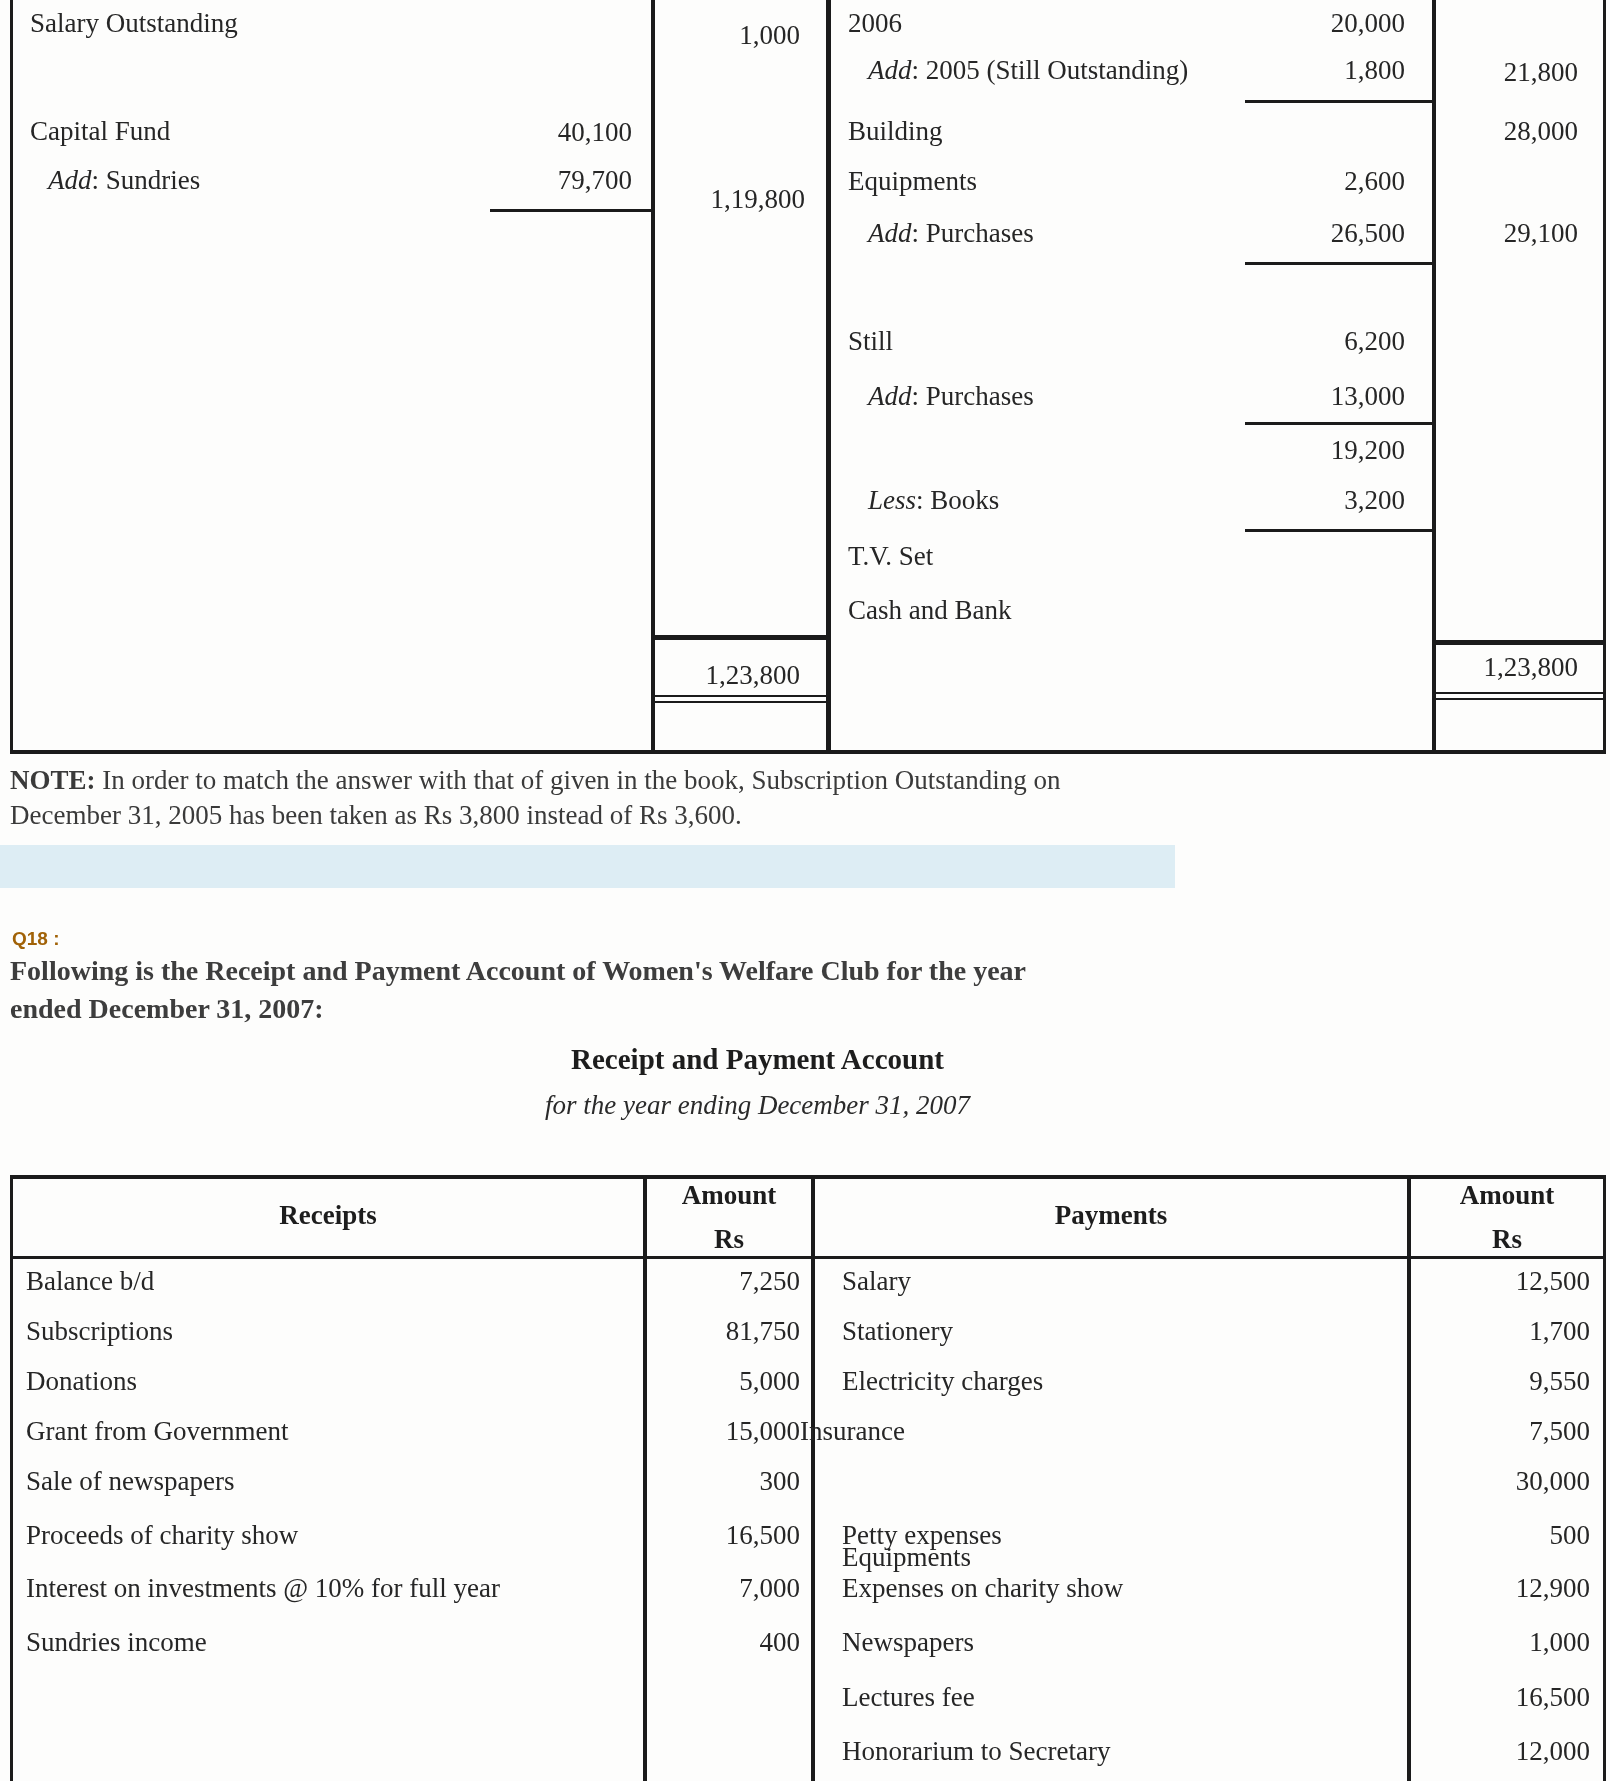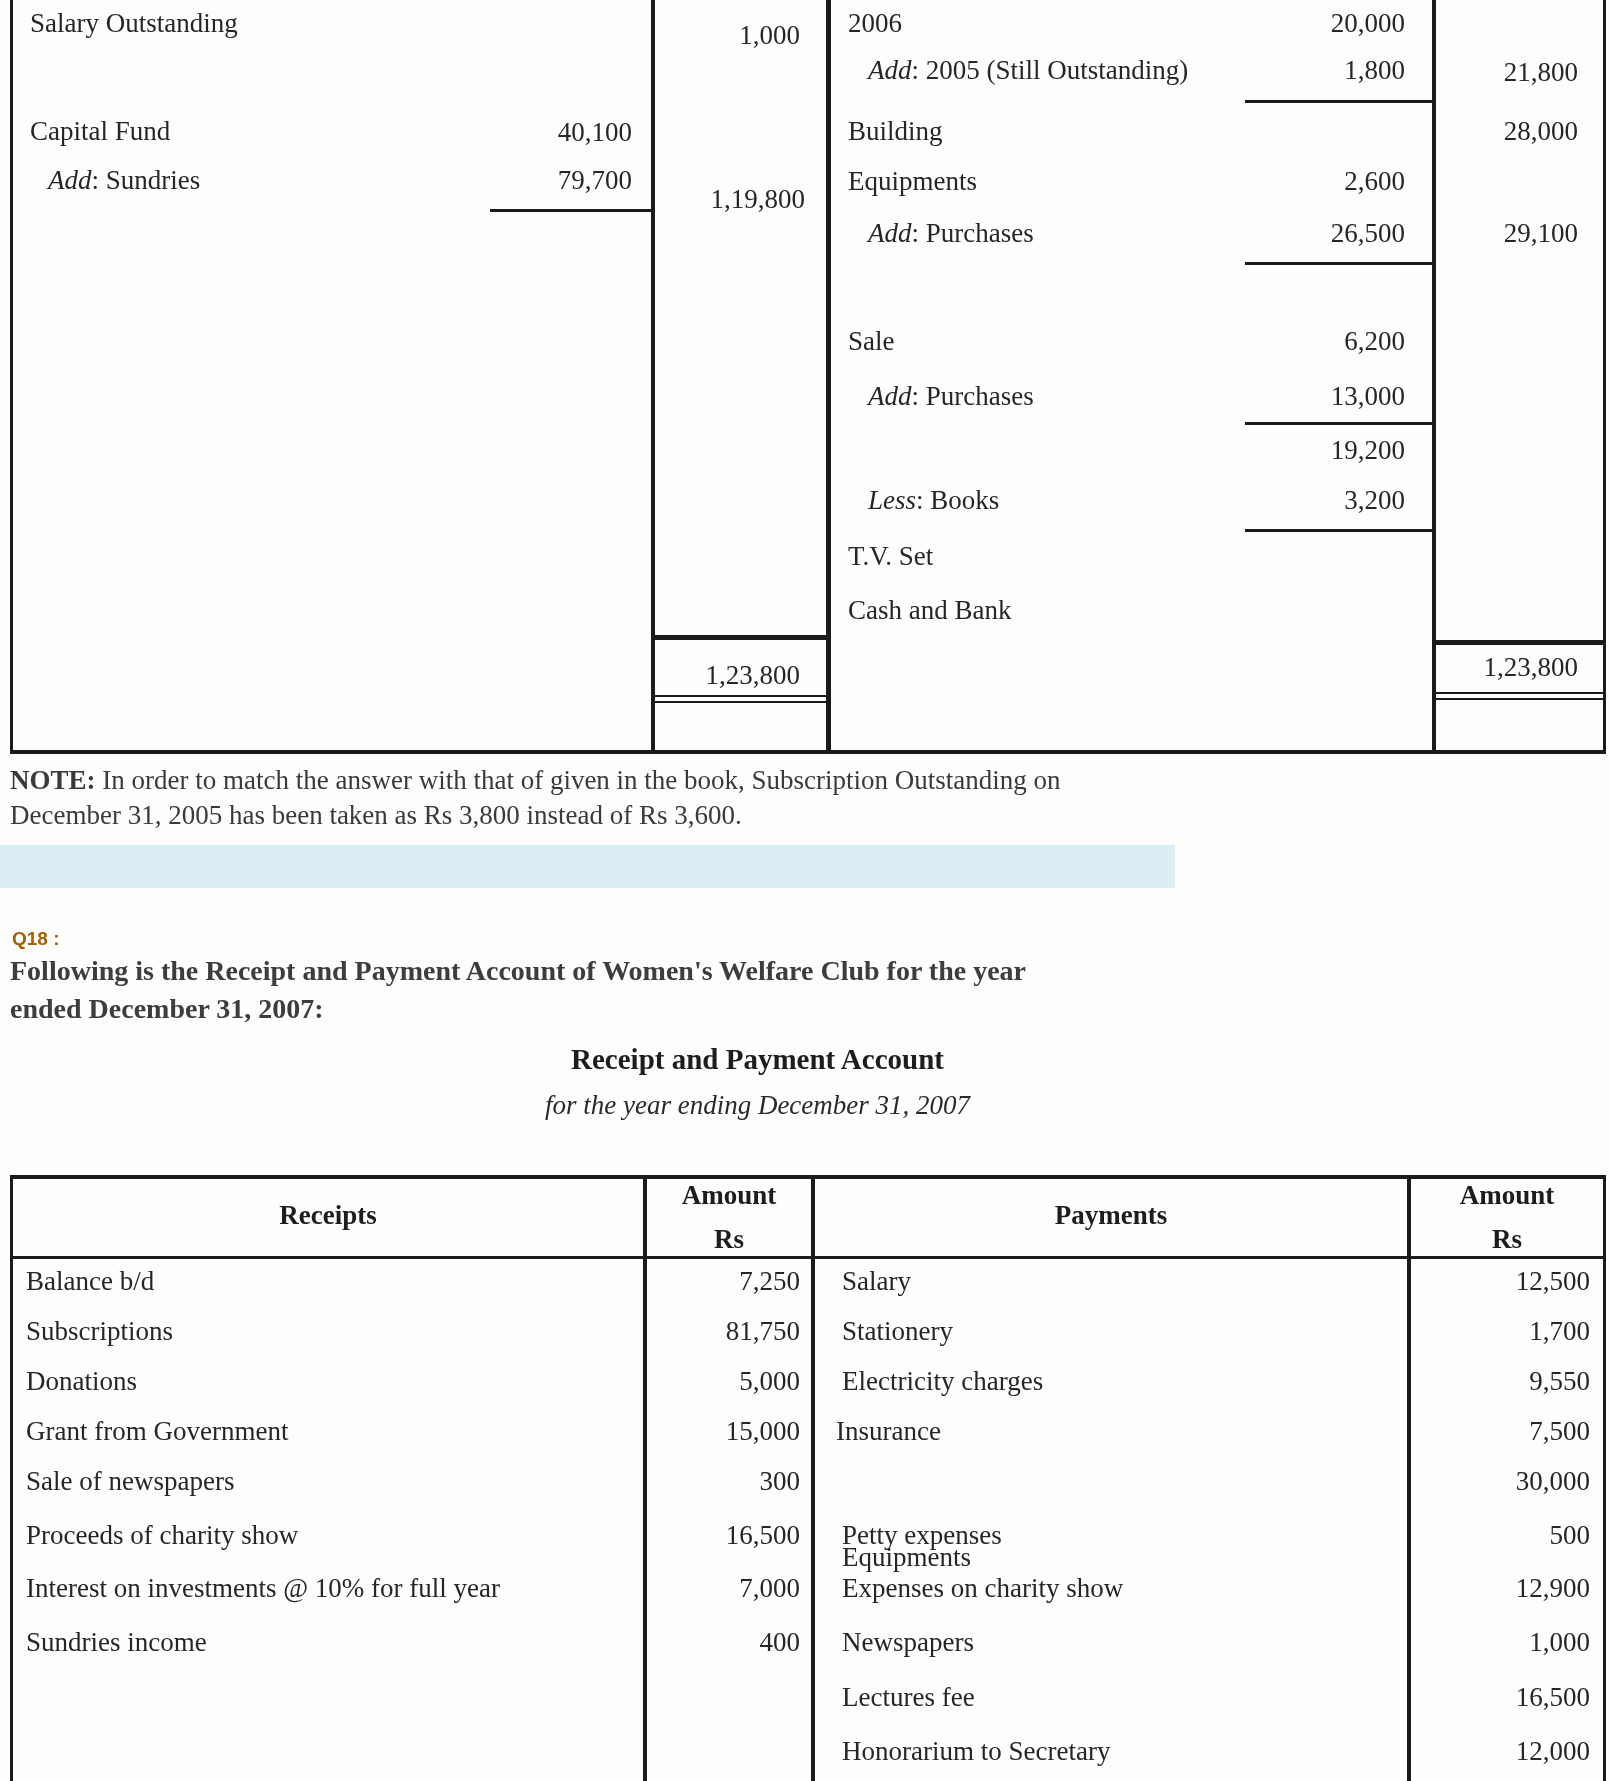--- a/index.html
+++ b/index.html
@@ -61,21 +61,21 @@
   <div class="t" style="left:868px;top:55px"><span class="it">Add</span><span>: 2005 (Still Outstanding)</span></div>
   <div class="t num" style="left:1240px;top:55px;width:165px">1,800</div>
   <div class="t num" style="left:1432px;top:57px;width:146px">21,800</div>
   <div class="t" style="left:848px;top:116px">Building</div>
   <div class="t num" style="left:1432px;top:116px;width:146px">28,000</div>
   <div class="t" style="left:848px;top:166px">Equipments</div>
   <div class="t num" style="left:1240px;top:166px;width:165px">2,600</div>
   <div class="t" style="left:868px;top:218px"><span class="it">Add</span><span>: Purchases</span></div>
   <div class="t num" style="left:1240px;top:218px;width:165px">26,500</div>
   <div class="t num" style="left:1432px;top:218px;width:146px">29,100</div>
-  <div class="t" style="left:848px;top:326px">Sale</div>
+  <div class="t" style="left:848px;top:326px">Still</div>
   <div class="t num" style="left:1240px;top:326px;width:165px">6,200</div>
   <div class="t" style="left:868px;top:381px"><span class="it">Add</span><span>: Purchases</span></div>
   <div class="t num" style="left:1240px;top:381px;width:165px">13,000</div>
   <div class="t num" style="left:1240px;top:435px;width:165px">19,200</div>
   <div class="t" style="left:868px;top:485px"><span class="it">Less</span><span>: Books</span></div>
   <div class="t num" style="left:1240px;top:485px;width:165px">3,200</div>
   <div class="t" style="left:848px;top:541px">T.V. Set</div>
   <div class="t" style="left:848px;top:595px">Cash and Bank</div>
   <div class="t num" style="left:1432px;top:652px;width:146px">1,23,800</div>
 </div>
@@ -125,21 +125,21 @@
       <div class="t" style="left:26px;top:1573px">Interest on investments @ 10% for full year</div>
       <div class="t num" style="left:648px;width:152px;top:1573px">7,000</div>
       <div class="t" style="left:26px;top:1627px">Sundries income</div>
       <div class="t num" style="left:648px;width:152px;top:1627px">400</div>
       <div class="t" style="left:842px;top:1266px">Salary</div>
       <div class="t num" style="left:1412px;width:178px;top:1266px">12,500</div>
       <div class="t" style="left:842px;top:1316px">Stationery</div>
       <div class="t num" style="left:1412px;width:178px;top:1316px">1,700</div>
       <div class="t" style="left:842px;top:1366px">Electricity charges</div>
       <div class="t num" style="left:1412px;width:178px;top:1366px">9,550</div>
-      <div class="t" style="left:836px;top:1416px">Insurance</div>
+      <div class="t" style="left:800px;top:1416px">Insurance</div>
       <div class="t num" style="left:1412px;width:178px;top:1416px">7,500</div>
       <div class="t" style="left:842px;top:1542px">Equipments</div>
       <div class="t num" style="left:1412px;width:178px;top:1466px">30,000</div>
       <div class="t" style="left:842px;top:1520px">Petty expenses</div>
       <div class="t num" style="left:1412px;width:178px;top:1520px">500</div>
       <div class="t" style="left:842px;top:1573px">Expenses on charity show</div>
       <div class="t num" style="left:1412px;width:178px;top:1573px">12,900</div>
       <div class="t" style="left:842px;top:1627px">Newspapers</div>
       <div class="t num" style="left:1412px;width:178px;top:1627px">1,000</div>
       <div class="t" style="left:842px;top:1682px">Lectures fee</div>

